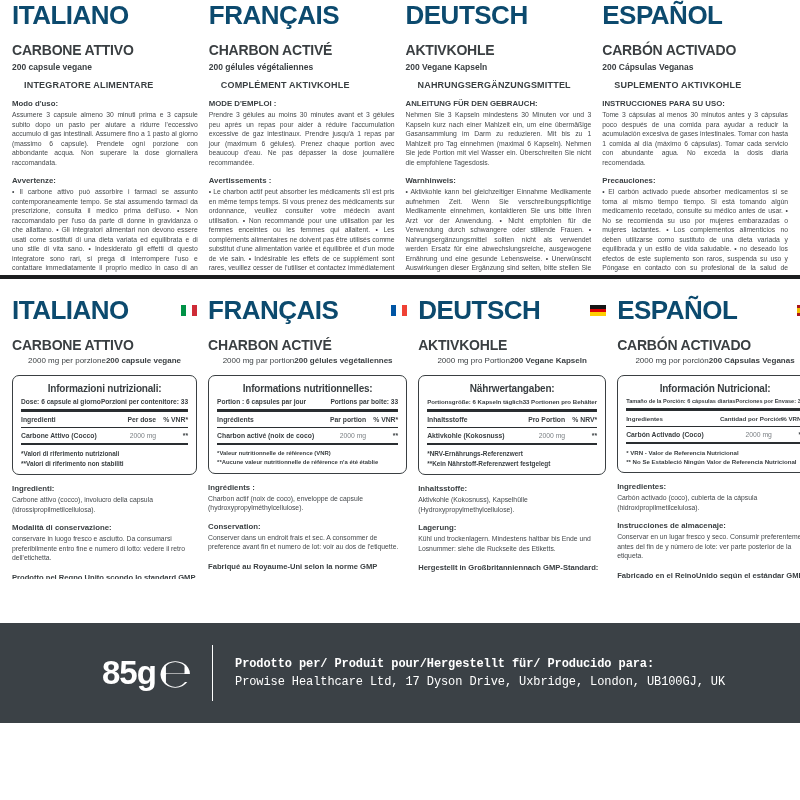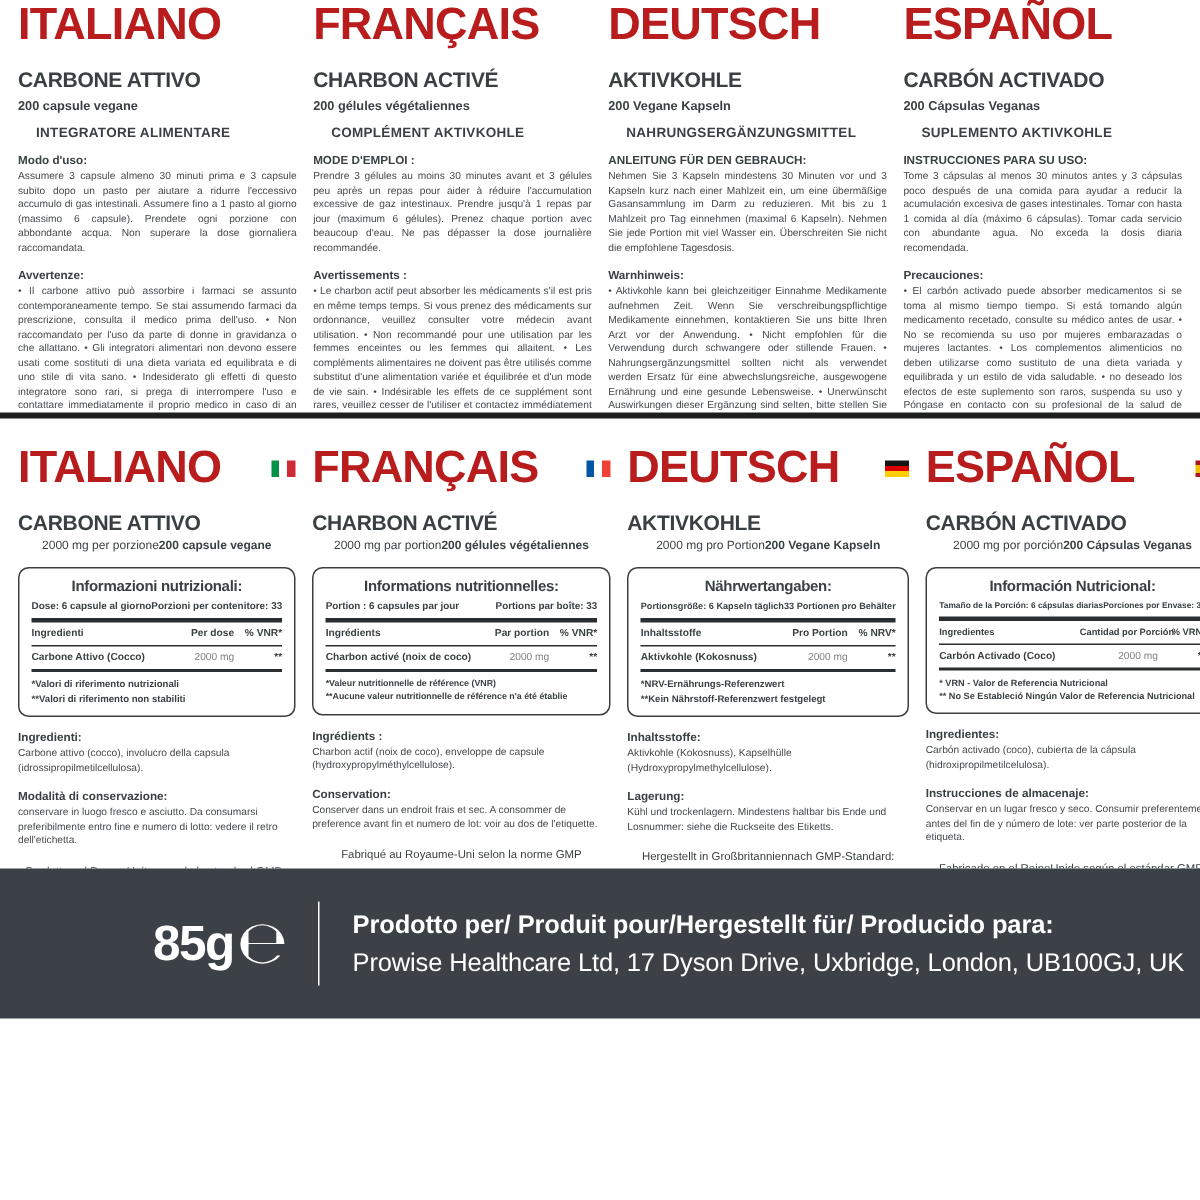--- a/index.html
+++ b/index.html
@@ -8,21 +8,21 @@
   .page { width:800px; height:800px; overflow:hidden; display:flex; flex-direction:column; background:#fff; }
 
   .header { height:121px; display:flex; align-items:center; justify-content:center; }
   .title { font-size:56px; font-weight:800; white-space:nowrap; color:#383d40; transform:scaleX(0.9); letter-spacing:-1px; }
 
   .section { display:grid; grid-template-columns:repeat(4,1fr); column-gap:11px; padding:0 12px; }
   .s1 { height:275px; overflow:hidden; }
   .s2 { height:300px; padding-top:16px; overflow:hidden; }
   .divider { height:4px; background:#1c1e1f; }
 
-  .lang { font-size:30px; font-weight:800; letter-spacing:-0.5px; color:#b91c1c; }
+  .lang { font-size:26px; font-weight:800; letter-spacing:-0.5px; color:#0c4a6e; }
   .product { font-size:14px; font-weight:800; margin-top:11px; letter-spacing:-0.2px; }
   .count { font-size:8.5px; font-weight:700; margin-top:4px; }
   .type { font-size:9px; font-weight:700; margin-top:8px; letter-spacing:0.2px;padding-left:12px; }
   .h { font-size:7.8px; font-weight:700; margin-top:9px; }
   .body { font-size:6.8px; line-height:1.4; text-align:justify; margin-top:2px; color:#45494c; }
   .body.left { text-align:left; }
 
   .lang-row { display:flex; justify-content:space-between; align-items:center; }
   .flag { width:16px; height:11px; display:inline-block; flex:0 0 auto; }
   .flag-it { background:linear-gradient(to right,#009246 0 33.3%,#ffffff 33.3% 66.6%,#ce2b37 66.6% 100%); }
@@ -43,33 +43,33 @@
   .nutri-head, .nutri-row { display:flex; align-items:baseline; font-size:6.8px; padding:4px 0; white-space:nowrap; }
   .nutri-head { font-weight:700; }
   .c1 { flex:1; text-align:left; }
   .c2 { width:52px; text-align:right; }
   .c3 { width:32px; text-align:right; }
   .nutri-row .c1 { font-weight:700; }
   .nutri-row .c2 { color:#7c8185; }
   .nutri-row .c3 { font-weight:700; }
   .nutri-note { font-size:6.4px; font-weight:700; line-height:1.5; }
   .nutri-note.first { margin-top:4px; }
-  .made { font-size:7.6px; font-weight:400; margin-top:10px;text-align:center; }
+  .made { font-size:7.6px; font-weight:700; margin-top:10px; }
 
   .c-fr .nutri-note { font-size:5.9px; }
   .c-de .nutri-dose { font-size:6.1px; }
   .c-es .nutri-dose { font-size:5.6px; }
   .c-es .nutri-head { font-size:6.2px; }
   .c-es .nutri-note { font-size:6.1px; }
 
-  .footer { height:100px; background:#3b4146; color:#fff; display:flex; align-items:center; }
+  .footer { height:100px; background:#3b4146; color:#fff; display:flex; align-items:center;margin-top:44px; }
   .weight { margin-left:102px; display:flex; align-items:center; font-size:33px; font-weight:700; letter-spacing:-1px; }
   .weight .est { font-weight:400; font-size:40px; margin-left:2px; font-family:"DejaVu Sans", sans-serif; letter-spacing:0; }
   .vline { width:1px; height:56px; background:#ffffff; margin:0 22px 0 20px; }
-  .addr { font-size:17px; line-height:1.5; letter-spacing:-0.1px; }
+  .addr { font-size:12px; line-height:1.5; letter-spacing:-0.1px;font-family:Liberation Mono, monospace; }
   .addr .b { font-weight:700; }
 </style>
 </head>
 <body>
 
 <div class="page">
 
 
   <div class="section s1">
 

